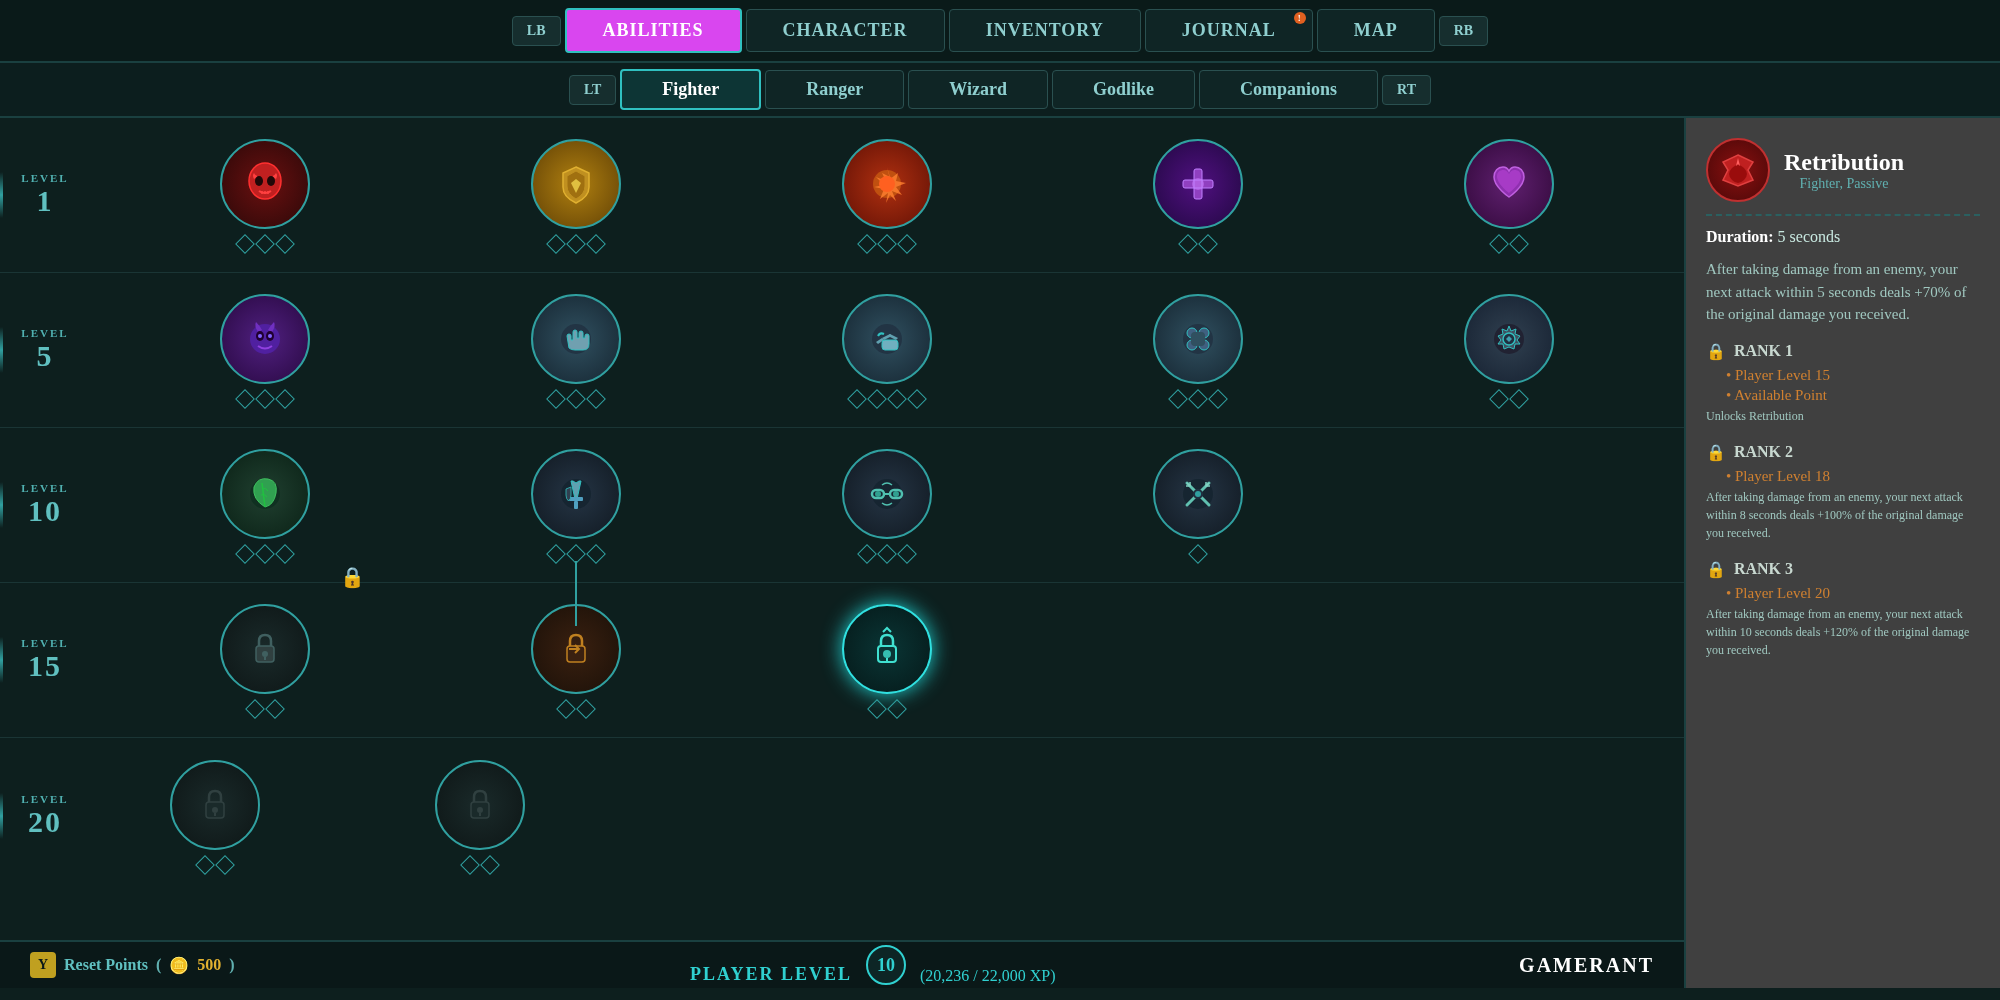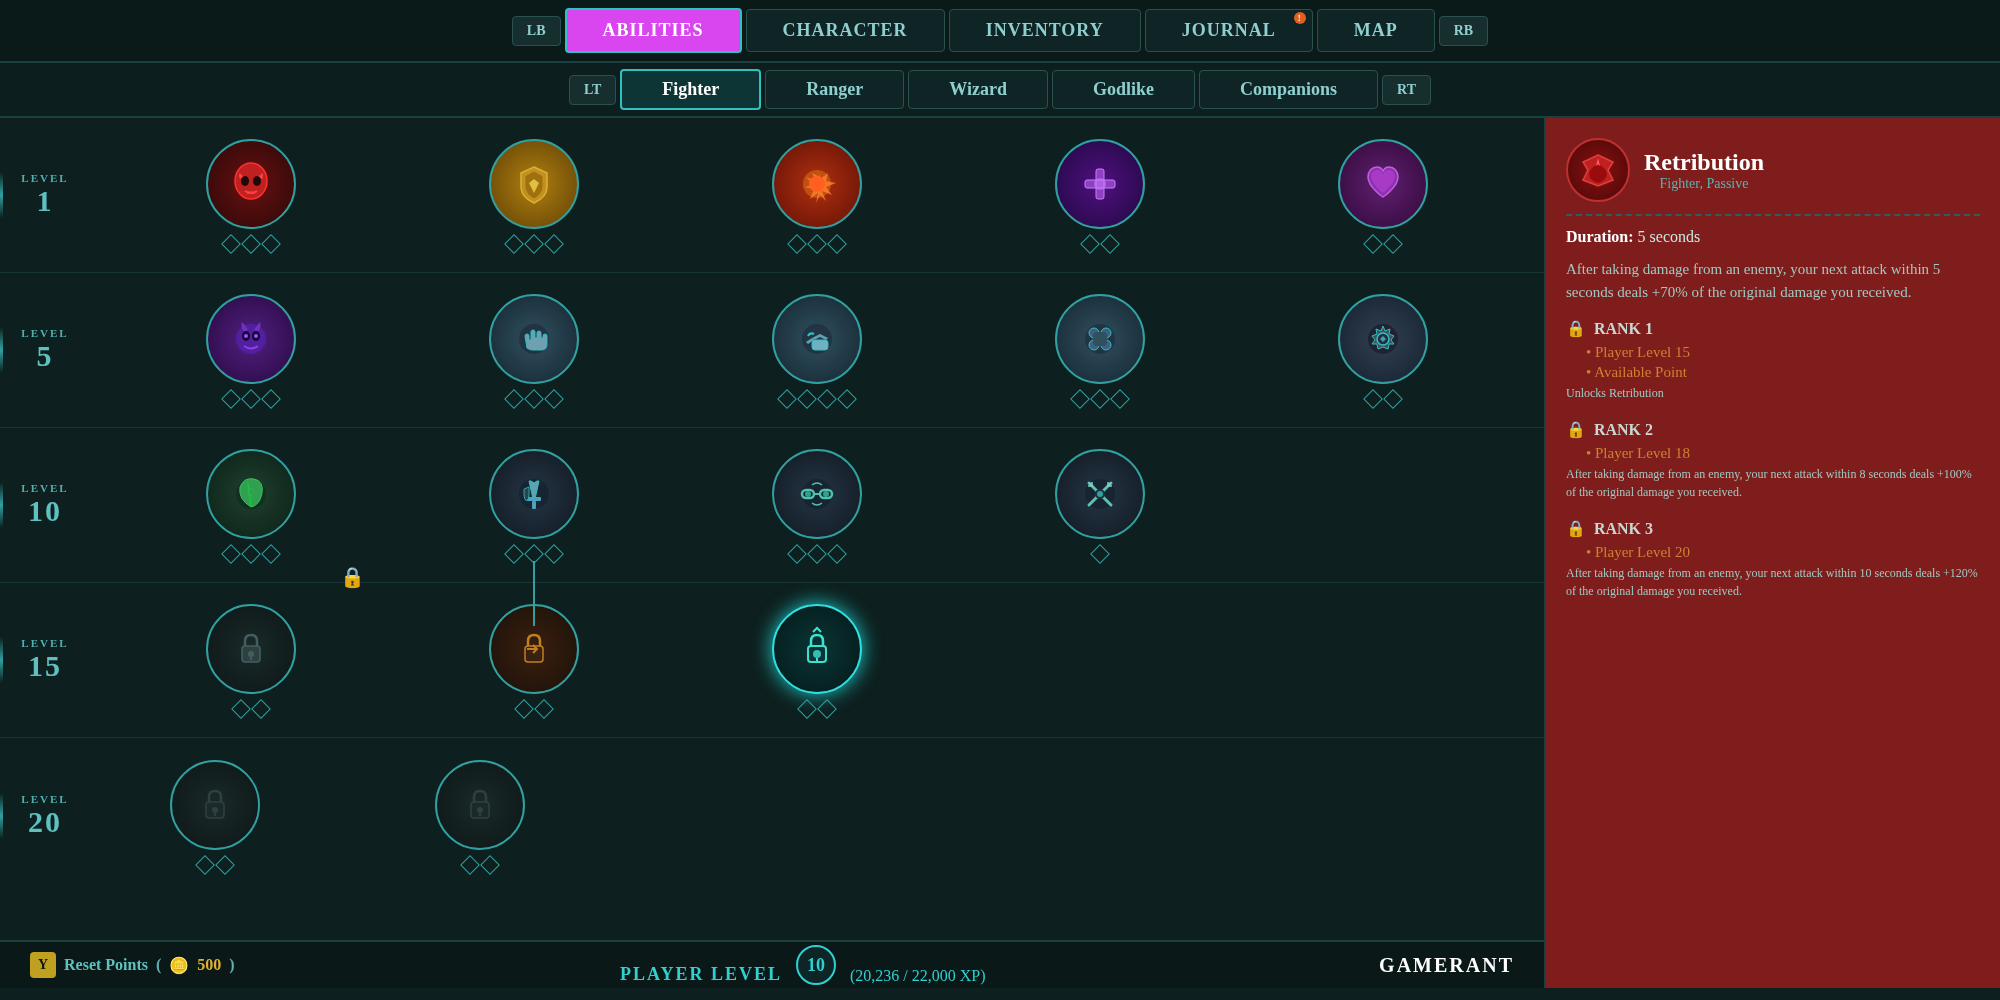--- a/index.html
+++ b/index.html
@@ -182,22 +182,22 @@
     .pip {
       width: 14px;
       height: 14px;
       border: 1.5px solid #30a0a0;
       transform: rotate(45deg);
       background: transparent;
     }
 
     
     .detail-panel {
-      width: 456px;
-      background: #7f1d1d;
+      width: 316px;
+      background: #404040;
       border-left: 2px solid #1a4040;
       padding: 20px;
       overflow-y: auto;
     }
 
     .detail-header {
       display: flex;
       align-items: center;
       gap: 14px;
       margin-bottom: 12px;

